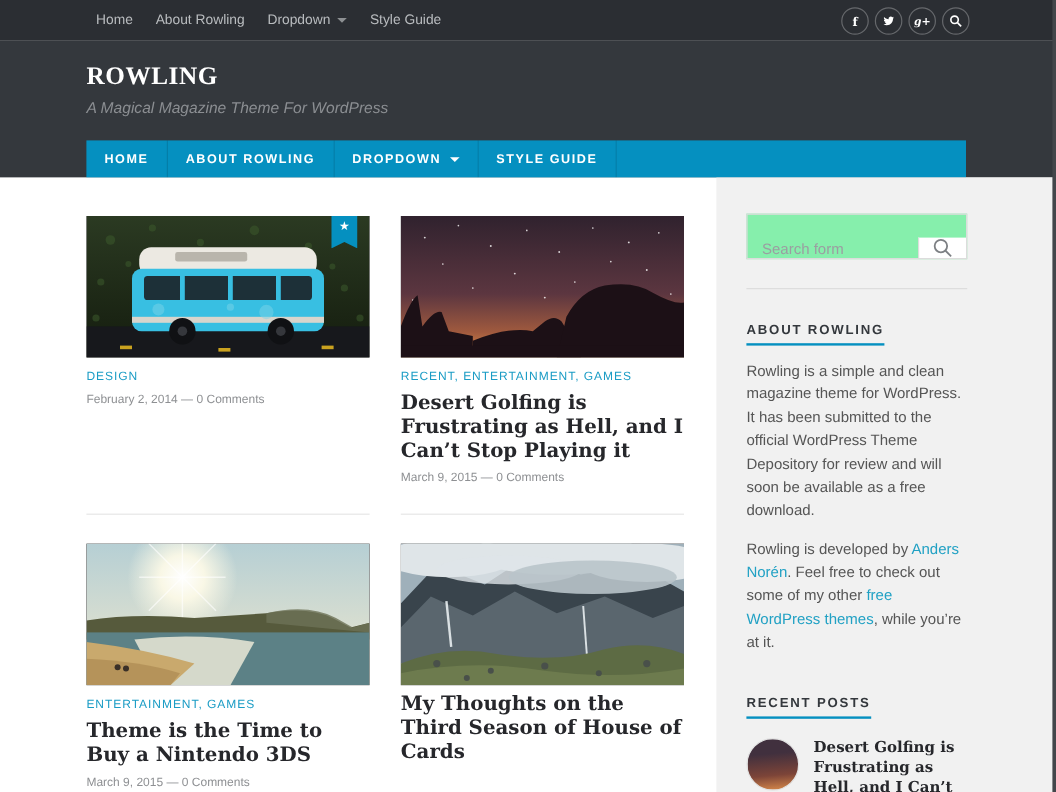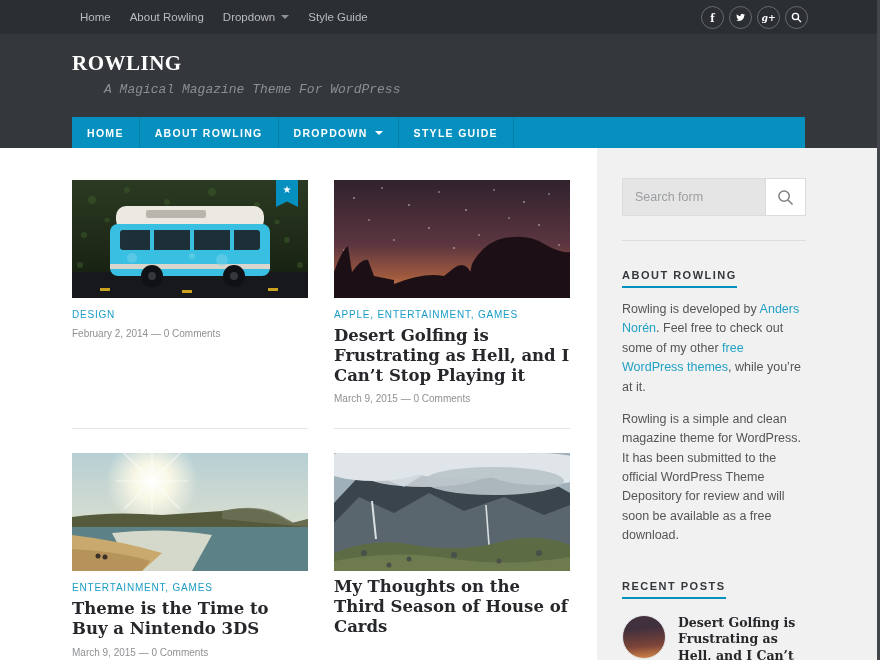--- a/index.html
+++ b/index.html
@@ -16,21 +16,21 @@
     border-right:4px solid transparent; border-top:4px solid #8d9093; }
   .social { margin-left:auto; display:flex; gap:5px; }
   .social a { width:23px; height:23px; border:1px solid rgba(255,255,255,.28);
     border-radius:50%; display:flex; align-items:center; justify-content:center; }
   .social svg { display:block; }
 
   
   .siteheader { height:114px; background:#34383d; position:relative; }
   .site-title { padding:17px 0 0 72px; color:#fff; font-family:Liberation Serif, serif;
     font-weight:bold; font-size:21px; letter-spacing:.5px; }
-  .tagline { padding:6px 0 0 104px; color:#8b8e92; font-family:Liberation Mono, monospace;
+  .tagline { padding:6px 0 0 72px; color:#8b8e92; font-family:Liberation Sans, sans-serif;
     font-style:italic; font-size:13px; }
   .mainnav { position:absolute; left:72px; bottom:0; width:733px; height:31px;
     background:#0590c0; display:flex; }
   .mainnav a { display:flex; align-items:center; gap:7px; padding:0 15px;
     color:#fff; font-size:10.5px; font-weight:bold; letter-spacing:1.3px;
     text-decoration:none; border-right:1px solid rgba(0,0,0,.12); }
   .caret-w { width:0; height:0; border-left:4px solid transparent;
     border-right:4px solid transparent; border-top:4px solid #fff; }
 
   
@@ -52,21 +52,21 @@
     background:#0590c0; color:#fff; text-align:center; font-size:10px;
     line-height:20px; clip-path:polygon(0 0,100% 0,100% 100%,50% 80%,0 100%); }
   .cats { margin-top:11px; font-size:10px; font-weight:normal; letter-spacing:.8px;
     color:#1a9cc5; }
   .post-title { margin-top:6px; font-family:"DejaVu Serif",serif; font-weight:bold;
     font-size:16.5px; line-height:1.2; color:#26272b; }
   .post-meta { margin-top:8px; font-size:10px; color:#8e9093; }
 
   
   .sidebar { position:absolute; left:622px; top:30px; width:184px; }
-  .searchform { display:flex; height:38px; background:#e5e5e5; border:1px solid #dcdcdc; }
+  .searchform { display:flex; height:38px; background:#86efac; border:1px solid #dcdcdc;align-items:flex-end; }
   .searchform input { flex:1; min-width:0; border:0; outline:0; padding:0 12px;
     font-size:12.5px; color:#777; background:transparent;
     font-family:"Liberation Sans",sans-serif; }
   .searchform input::placeholder { color:#9b9ea1; }
   .searchform button { width:40px; background:#fff; border:0;
     border-left:1px solid #dcdcdc; display:flex; align-items:center;
     justify-content:center; cursor:pointer; }
   .sb-divider { border:0; border-top:1px solid #ddd; margin:24px 0; }
   .widget-title { display:inline-block; font-size:11px; font-weight:bold;
     letter-spacing:1.5px; color:#34383d; border-bottom:2px solid #0590c0;
@@ -225,21 +225,21 @@
               <circle cx="225" cy="65" r=".7"></circle>
           </g>
           <g fill="#1c1016">
             <path d="M0 118 L0 92 Q8 70 14 66 L18 92 Q28 78 34 80 L40 96 L60 100 L60 118 Z"></path>
             <path d="M60 118 L60 104 Q90 92 110 96 L120 88 Q128 82 134 88 L140 98 L150 118 Z"></path>
             <path d="M130 118 L138 84 Q150 62 170 58 Q195 54 210 64 Q228 74 236 72 L236 118 Z"></path>
             <rect y="108" width="236" height="10"></rect>
           </g>
         </svg>
       </a>
-      <div class="cats">APPLE, ENTERTAINMENT, GAMES</div>
+      <div class="cats">RECENT, ENTERTAINMENT, GAMES</div>
       <h2 class="post-title">Desert Golfing is Frustrating as Hell, and I Can’t Stop Playing it</h2>
       <div class="post-meta">March 9, 2015 — 0 Comments</div>
     </article>
 
     <article>
       <a href="#" class="thumb" style="display:block">
         <svg width="236" height="118" viewBox="0 0 236 118">
           <defs>
             <linearGradient id="sky3" x1="0" y1="0" x2="0" y2="1">
               <stop offset="0" stop-color="#b6cfd4"></stop>
@@ -315,22 +315,22 @@
           <circle cx="7.5" cy="7.5" r="5.5"></circle>
             <line x1="11.6" y1="11.6" x2="16.5" y2="16.5"></line>
         </svg>
       </button>
     </form>
 
     <hr class="sb-divider">
 
     <section class="about">
       <h3 class="widget-title">ABOUT ROWLING</h3>
+      <p>Rowling is a simple and clean magazine theme for WordPress. It has been submitted to the official WordPress Theme Depository for review and will soon be available as a free download.</p>
       <p><span>Rowling is developed by </span><a href="#">Anders Norén</a><span>. Feel free to check out some of my other </span><a href="#">free WordPress themes</a><span>, while you’re at it.</span></p>
-      <p>Rowling is a simple and clean magazine theme for WordPress. It has been submitted to the official WordPress Theme Depository for review and will soon be available as a free download.</p>
     </section>
 
     <section class="recent">
       <h3 class="widget-title">RECENT POSTS</h3>
 
       <a href="#" class="recent-item" style="display:flex;text-decoration:none">
         <span class="rthumb desert"></span>
         <span>
           <span class="rtitle" style="display:block">Desert Golfing is Frustrating as Hell, and I Can’t Stop Playing it</span>
 

